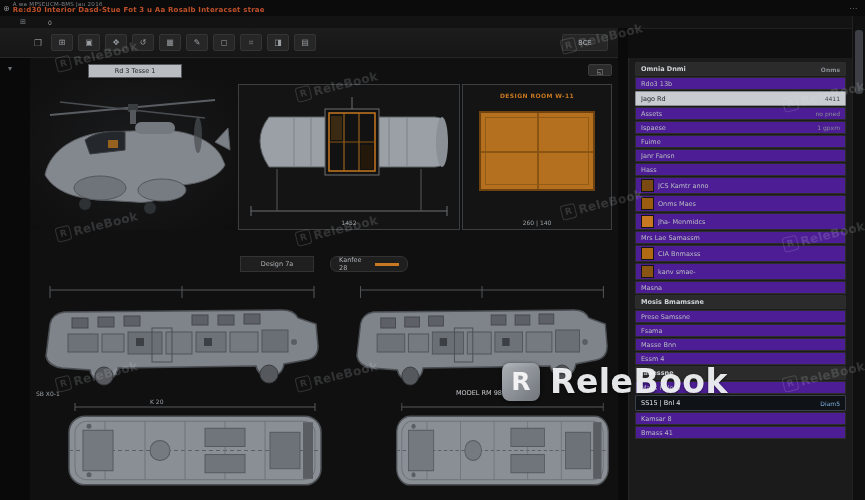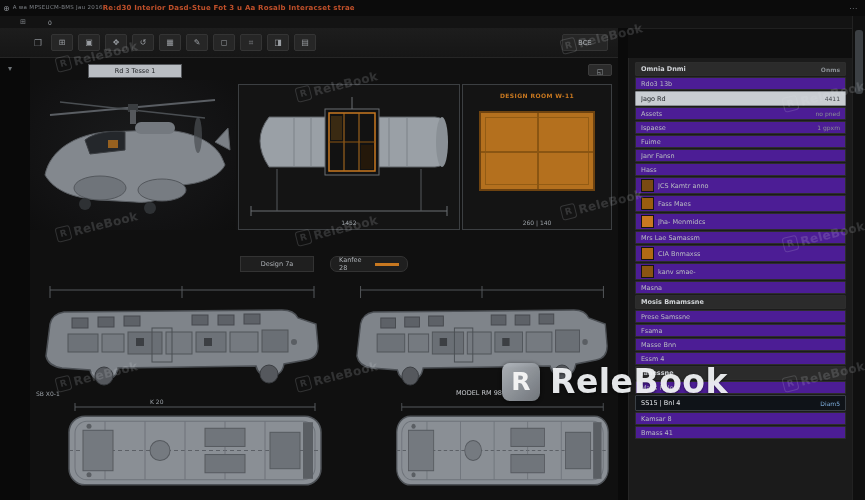--- a/index.html
+++ b/index.html
@@ -3,21 +3,21 @@
 <meta charset="utf-8">
 <style>
   html,body{margin:0;padding:0;background:#000;}
   .stage{position:relative;width:865px;height:500px;background:#0e0e0e;overflow:hidden;
          font-family:"DejaVu Sans",sans-serif;color:#c6cacf;}
 
   
   .titlebar{position:absolute;left:0;top:0;width:865px;height:16px;background:#0b0b0b;
             border-bottom:1px solid #1c1c1c;display:flex;align-items:center;}
   .tb-icon{font-size:8px;color:#8a8e93;margin:0 3px;}
-  .tb-texts{display:flex;line-height:1;}
+  .tb-texts{display:flex;flex-direction:column;line-height:1;}
   .sys{font-size:5.5px;color:#7e8287;letter-spacing:.3px;}
   .ttl{font-size:7px;color:#c0502a;font-weight:bold;letter-spacing:.2px;}
   .tb-dots{margin-left:auto;margin-right:8px;color:#6f7377;font-size:8px;}
 
   .menubar{position:absolute;left:0;top:16px;width:865px;height:12px;background:#131313;
            border-bottom:1px solid #202020;display:flex;align-items:center;font-size:6px;}
   .mb-grid{color:#7d8186;margin-left:20px;font-size:7px;}
   .mb-zero{color:#9aa0a6;margin-left:22px;}
 
   .toolbar{position:absolute;left:0;top:28px;width:618px;height:30px;background:linear-gradient(#1d1d1d,#161616);
@@ -368,21 +368,21 @@
 
       <div class="srow kind-swatch">
         <span class="swatch" style="background: rgb(122, 74, 18);"></span>
         <span class="slabel">JCS Kamtr anno</span>
         <span class="svalue"></span>
       </div>
 
 
       <div class="srow kind-swatch">
         <span class="swatch" style="background: rgb(154, 93, 15);"></span>
-        <span class="slabel">Fass Maes</span>
+        <span class="slabel">Onms Maes</span>
         <span class="svalue"></span>
       </div>
 
       <div class="srow kind-swatch">
         <span class="swatch" style="background: rgb(200, 120, 32);"></span>
         <span class="slabel">Jha- Menmidcs</span>
         <span class="svalue"></span>
       </div>
 
       <div class="srow kind-row">

